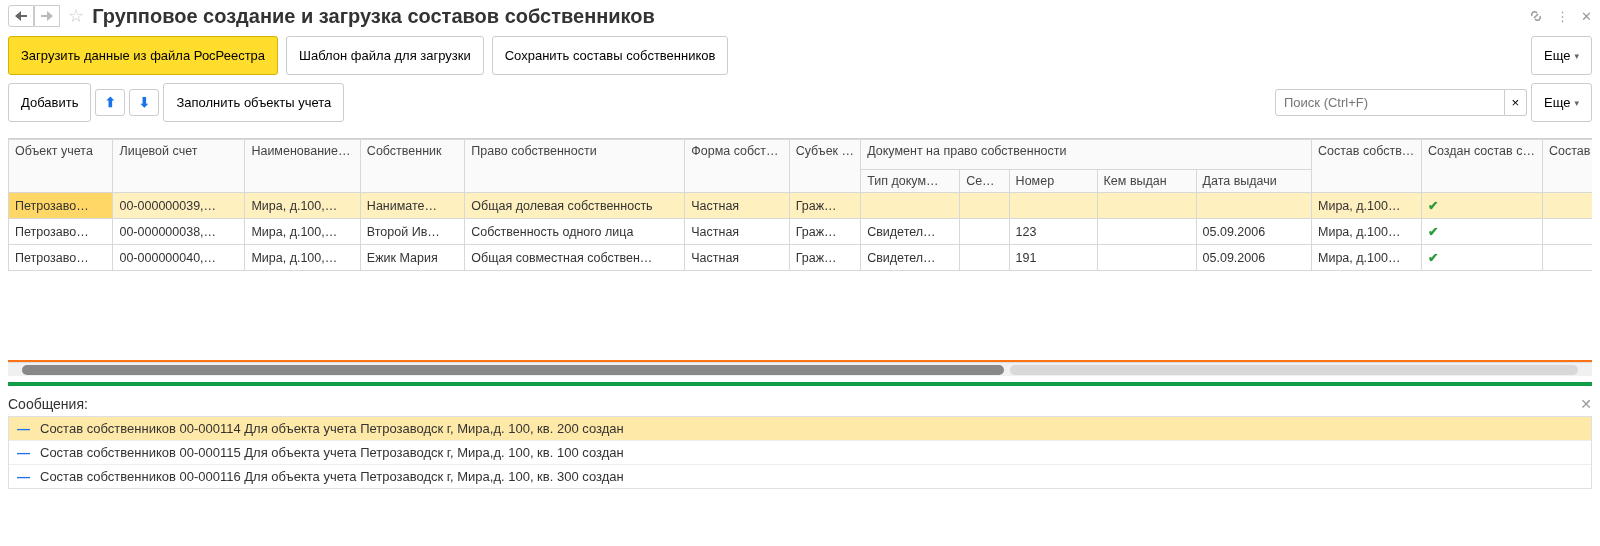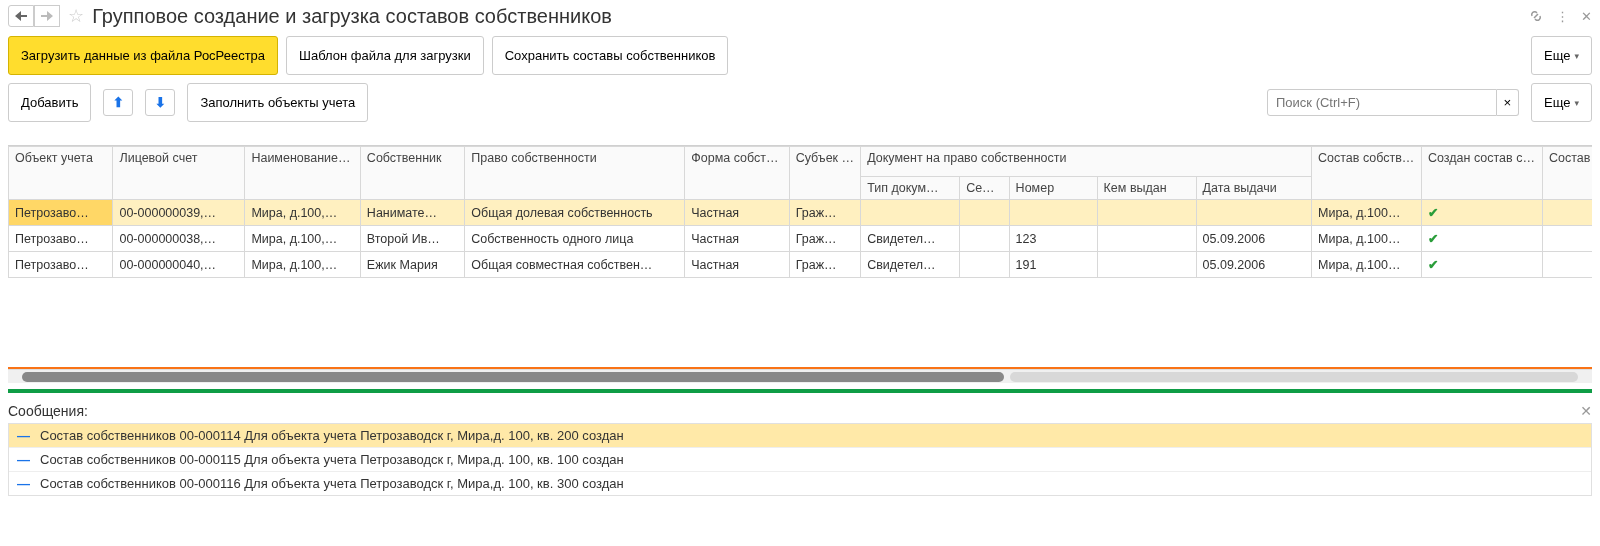--- a/index.html
+++ b/index.html
@@ -3,32 +3,32 @@
 <meta charset="utf-8">
 <style>
 * { box-sizing: border-box; margin: 0; padding: 0; font-family: Arial, sans-serif; }
 body { font-size: 13px; color: #333; background: #fff; overflow: hidden; width: 1600px; height: 546px; }
 
 .titlebar { display: flex; align-items: center; padding: 4px 8px; height: 32px; }
 .nav-btn { width: 26px; height: 22px; border: 1px solid #ccc; background: #fff; display: flex; align-items: center; justify-content: center; cursor: pointer; }
 .nav-btn:first-child { border-radius: 3px 0 0 3px; }
 .nav-btn:last-child { border-radius: 0 3px 3px 0; border-left: none; }
 .star-icon { margin: 0 8px; color: #ccc; font-size: 18px; }
-.title { font-size: 20px; font-weight: 400; color: #333; flex: 1; }
+.title { font-size: 20px; font-weight: 700; color: #333; flex: 1; }
 .title-right { display: flex; gap: 12px; align-items: center; }
 .link-icon, .dots-icon, .close-x { color: #999; cursor: pointer; }
 
 .toolbar-row { display: flex; align-items: center; padding: 4px 8px 8px; gap: 8px; }
 .btn { border: 1px solid #ccc; background: #fff; padding: 5px 12px; border-radius: 3px; cursor: pointer; font-size: 13px; height: 39px; display: inline-flex; align-items: center; }
 .btn-primary { background: #ffdd2d; border-color: #d4b302; }
 .btn-more { display: inline-flex; align-items: center; gap: 4px; }
 .btn-more::after { content: "▾"; font-size: 9px; color: #666; }
 .spacer { flex: 1; }
 
-.toolbar2 { display: flex; align-items: center; padding: 0 8px 23px; gap: 12px; }
+.toolbar2 { display: flex; align-items: center; padding: 0 8px 16px; gap: 4px; }
 .icon-btn { width: 30px; height: 27px; border: 1px solid #ccc; background: #fff; border-radius: 3px; display: flex; align-items: center; justify-content: center; cursor: pointer; }
 .arrow-up { color: #1a73e8; font-weight: bold; }
 .arrow-down { color: #1a73e8; font-weight: bold; }
 .search-wrap { display: flex; height: 27px; }
 .search-input { border: 1px solid #ccc; border-radius: 3px 0 0 3px; padding: 3px 8px; width: 230px; font-size: 13px; height: 27px; }
 .search-clear { border: 1px solid #ccc; border-left: none; width: 22px; background: #fff; border-radius: 0 3px 3px 0; cursor: pointer; }
 
 .table-wrap { border-top: 1px solid #d0d0d0; border-bottom: 2px solid #f97316; overflow: hidden; position: relative; height: 224px; margin: 0 8px; }
 table { border-collapse: collapse; width: 1700px; table-layout: fixed; }
 th, td { border: 1px solid #d8d8d8; padding: 4px 6px; text-align: left; font-weight: normal; font-size: 12.5px; white-space: nowrap; overflow: hidden; text-overflow: ellipsis; height: 26px; vertical-align: middle; }

